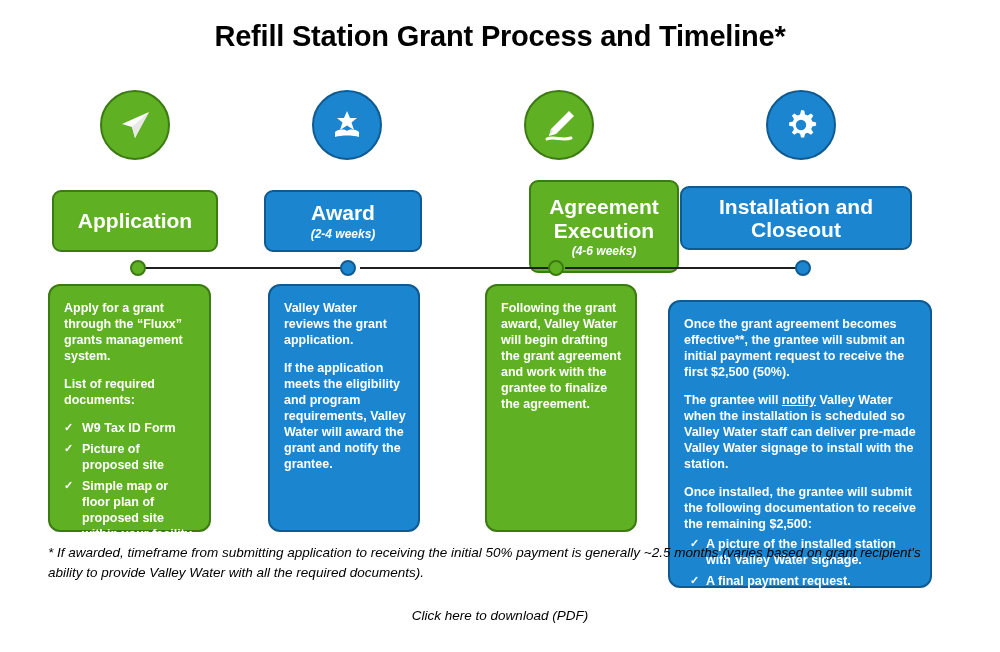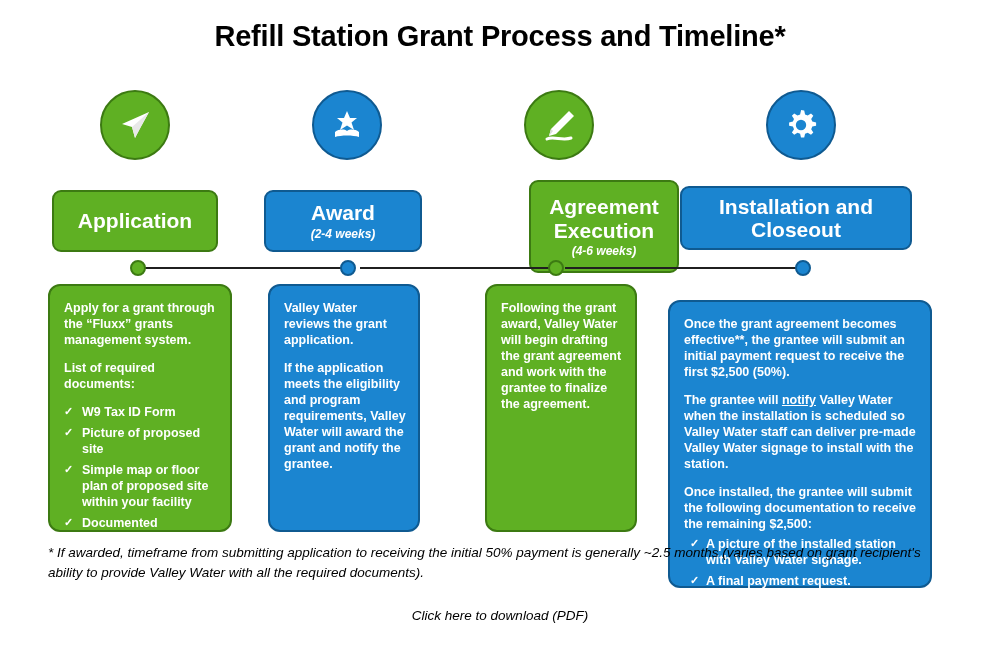--- a/index.html
+++ b/index.html
@@ -201,21 +201,21 @@
 
 <div class="connector-line" style="left:145px; top:267px; width:206px;"></div>
 <div class="connector-line" style="left:360px; top:267px; width:196px;"></div>
 <div class="connector-line" style="left:565px; top:267px; width:240px;"></div>
 
 <div class="dot green" style="left:130px; top:260px;"></div>
 <div class="dot blue" style="left:340px; top:260px;"></div>
 <div class="dot green" style="left:548px; top:260px;"></div>
 <div class="dot blue" style="left:795px; top:260px;"></div>
 
-<div class="panel green" style="left:48px; top:284px; width:184px; height:248px;">
+<div class="panel green" style="left:48px; top:284px; width:163px; height:248px;">
   <p>Apply for a grant through the “Fluxx” grants management system.</p>
   <p>List of required documents:</p>
   <ul>
     <li><span class="check">✓</span><span>W9 Tax ID Form</span></li>
     <li><span class="check">✓</span><span>Picture of proposed site</span></li>
     <li><span class="check">✓</span><span>Simple map or floor plan of proposed site within your facility</span></li>
     <li><span class="check">✓</span><span>Documented permission to install from site owner or governing entity.</span></li>
   </ul>
 </div>
 

